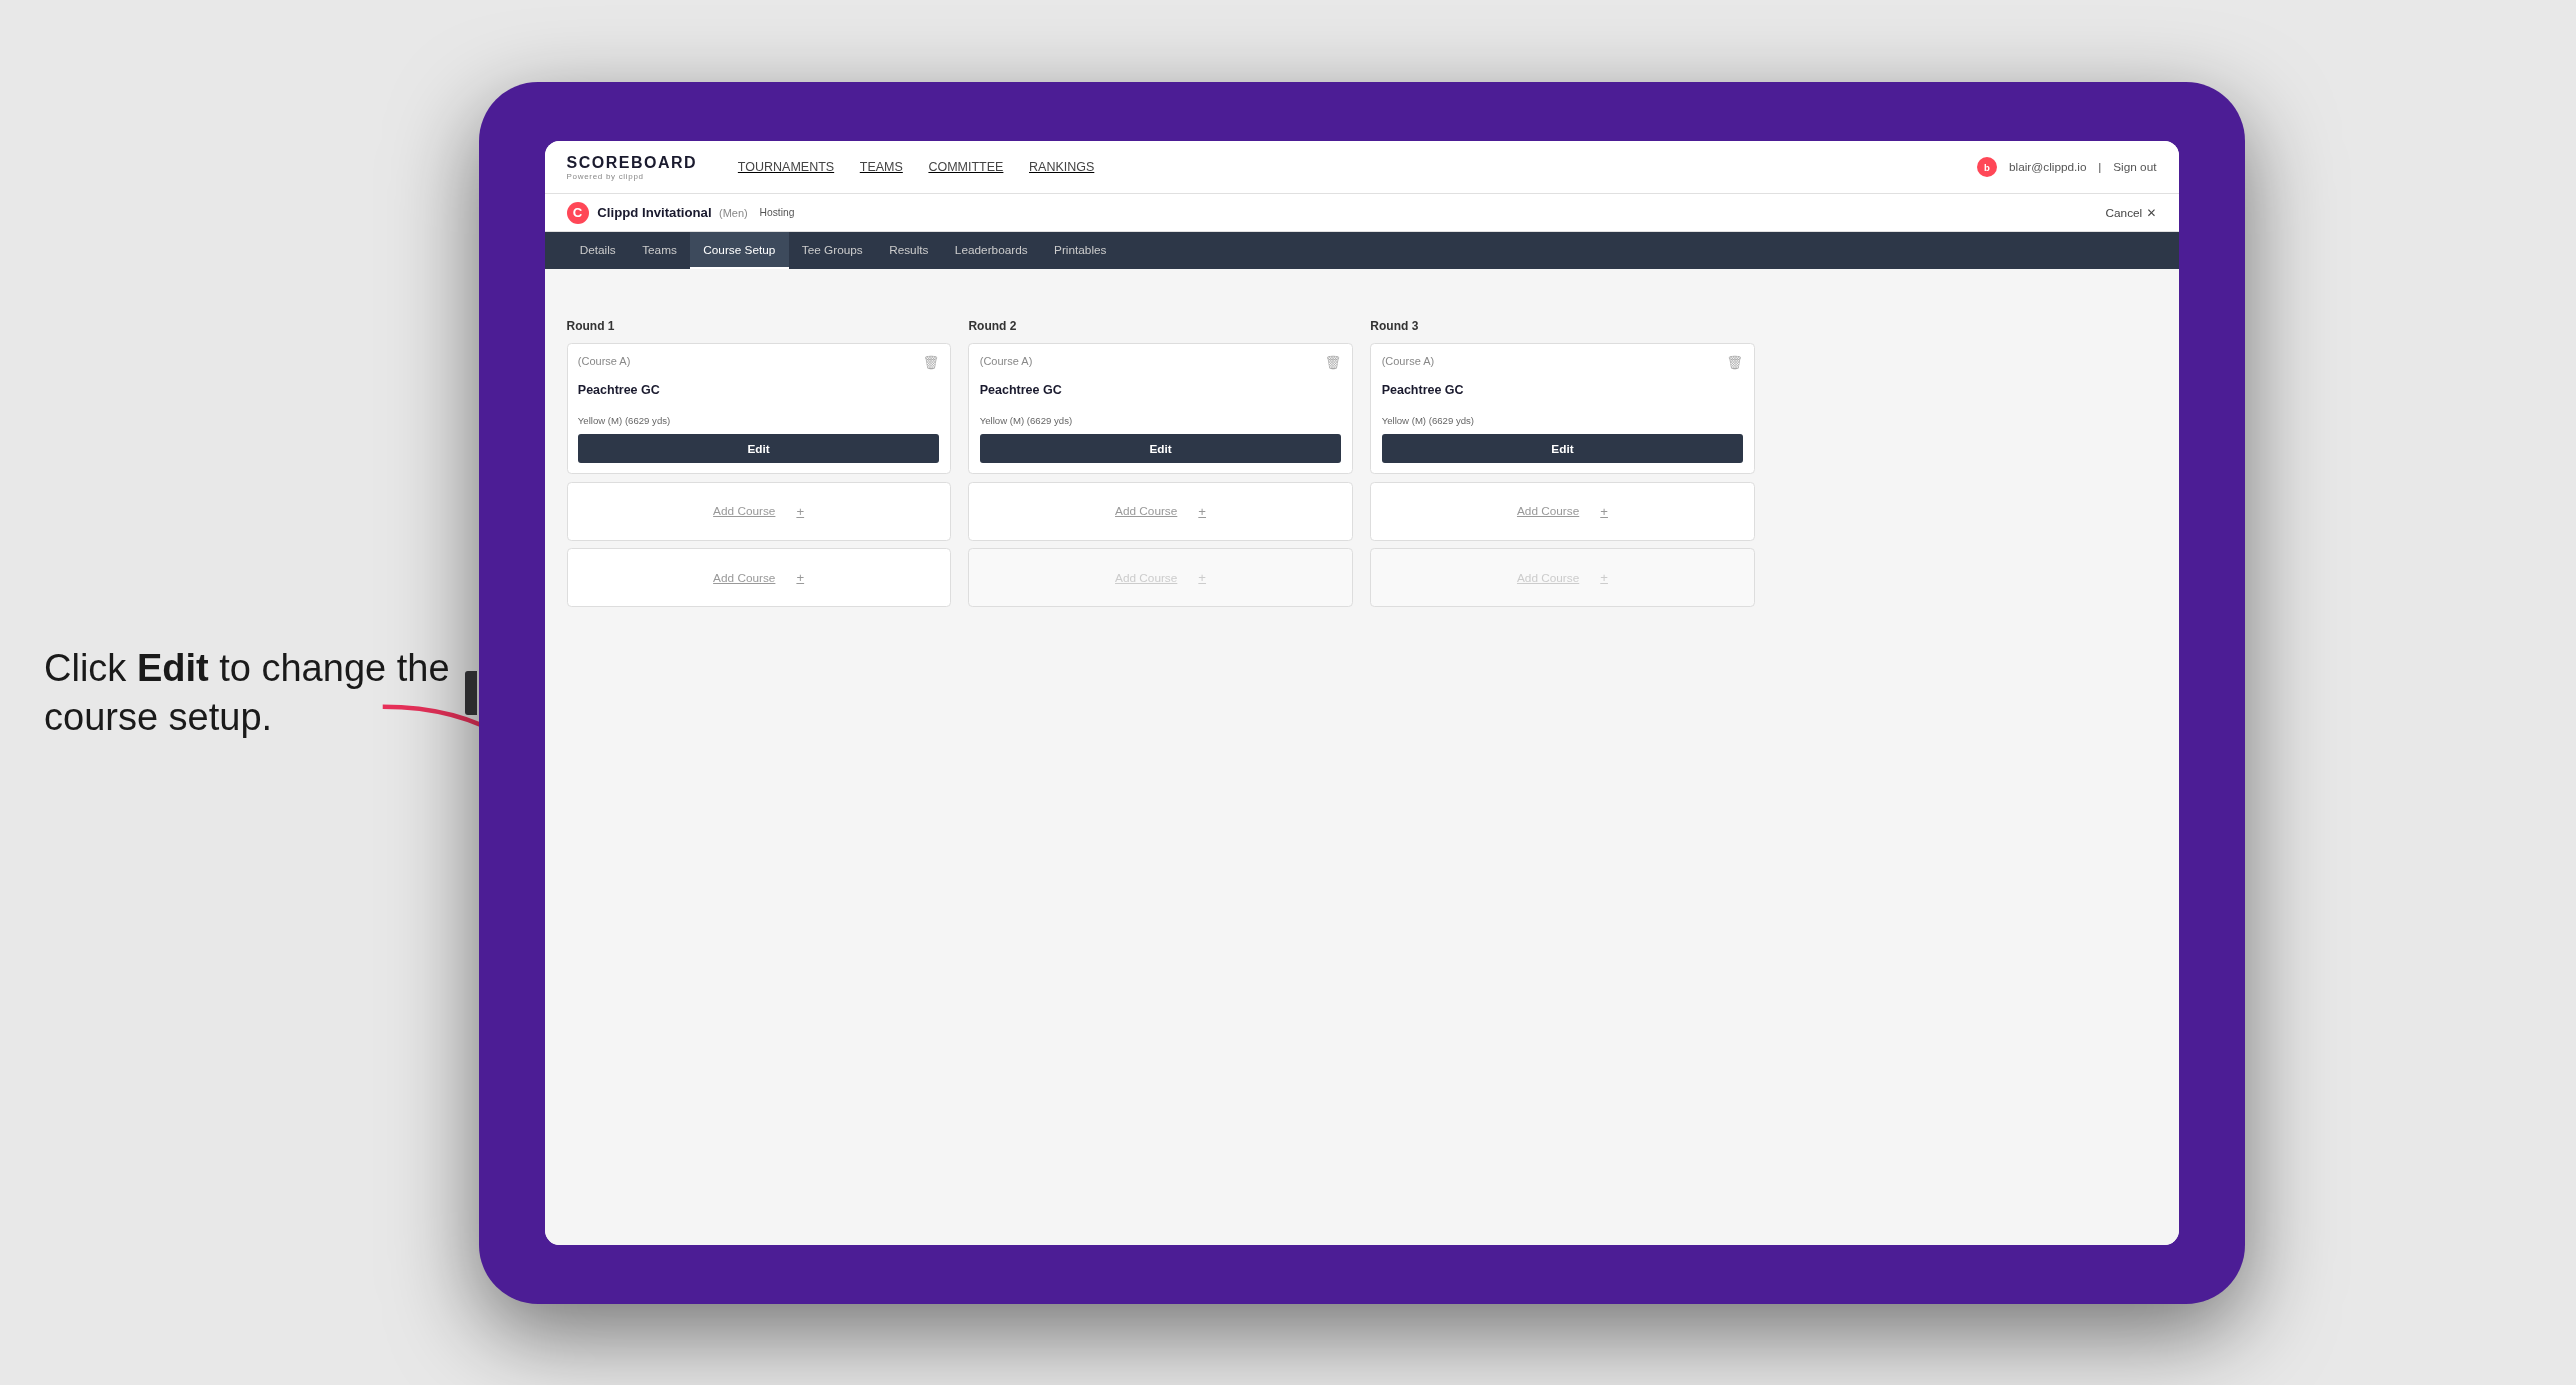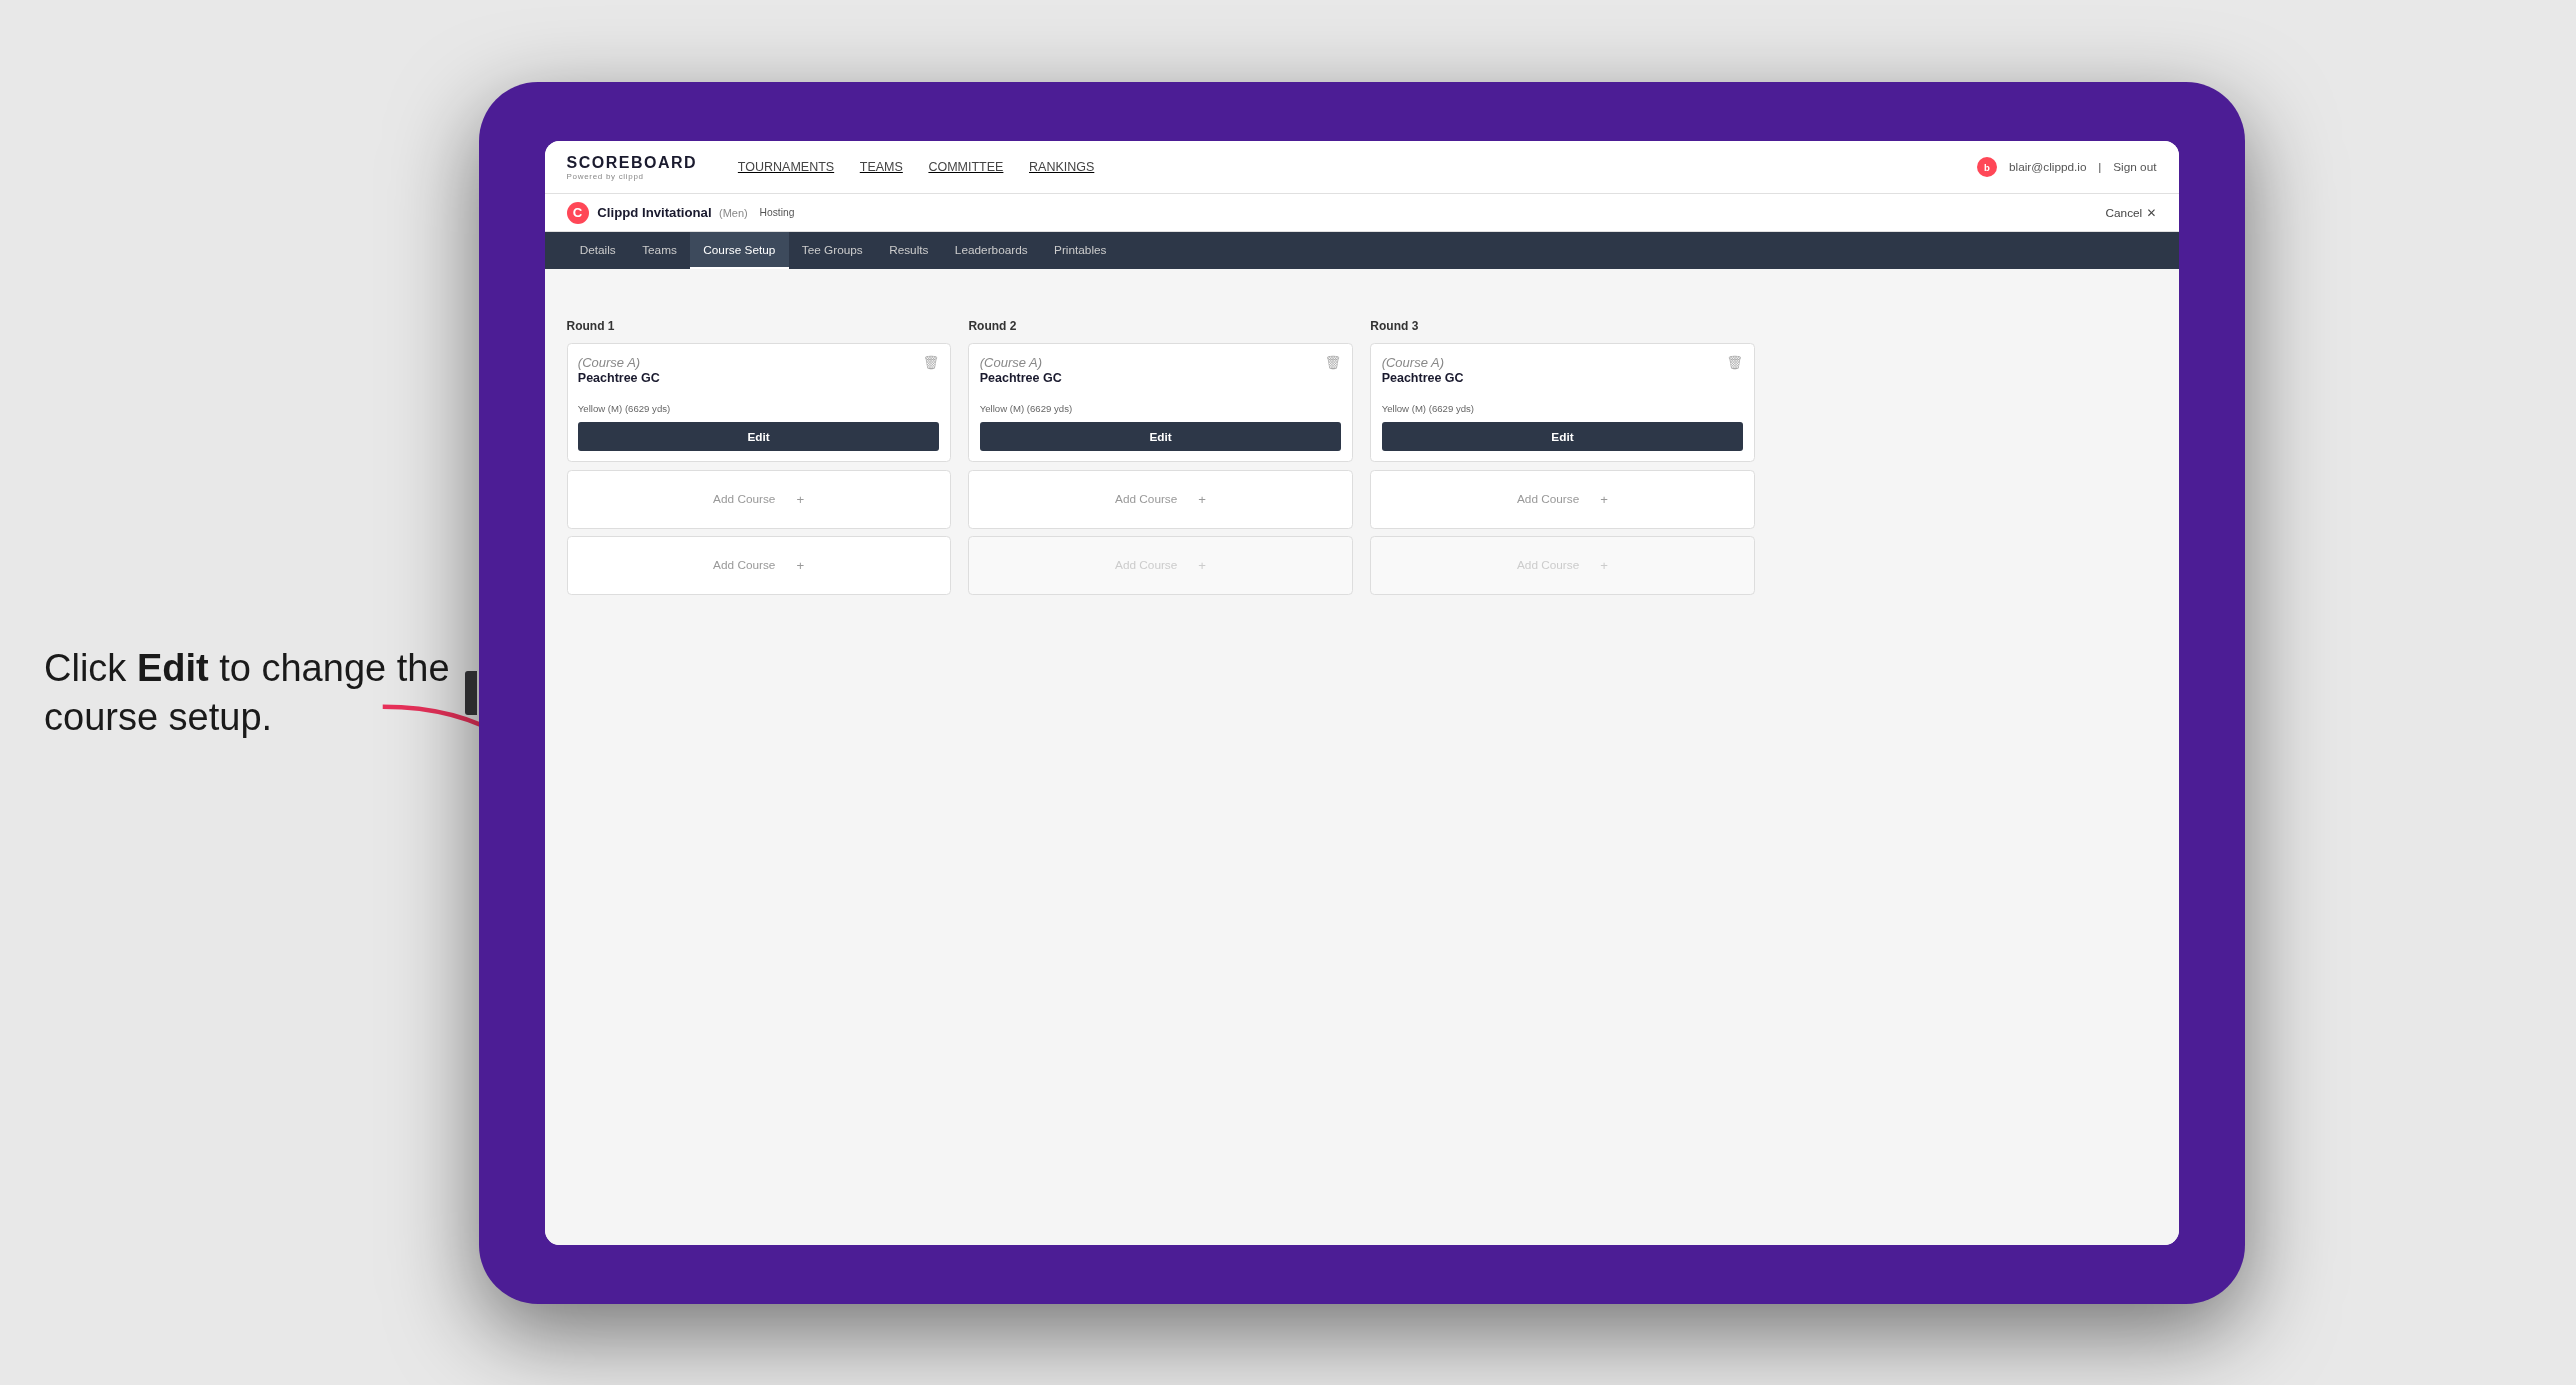--- a/index.html
+++ b/index.html
@@ -249,24 +249,23 @@
     .course-card {
       background: #ffffff;
       border: 0.7px solid #ddd;
       border-radius: 4.4px;
       padding: 10.3px 10.3px 0 10.3px;
       margin-bottom: 7.4px;
       position: relative;
     }
 
     .course-label {
-      font-size: 13px;
+      font-size: 11px;
       color: #888;
-      margin-bottom: 1px;
-      font-style: italic;
+      margin-bottom: 16px;
     }
     .course-name {
       font-size: 12.5px;
       font-weight: 700;
       color: #1a1a2e;
       margin-bottom: 18px;
     }
     .course-details {
       font-size: 9.6px;
       color: #666;
@@ -314,22 +313,23 @@
       cursor: pointer;
     }
     .add-course-card.disabled {
       background: #f9f9f9;
       cursor: default;
     }
     .add-course-text {
       font-size: 11.8px;
       color: #999;
       display: flex;
-      align-items: flex-start;
+      align-items: center;
       gap: 21px;
+      text-decoration: underline;
     }
     .add-course-card.disabled .add-course-text {
       color: #ccc;
     }
     .plus-icon {
       font-size: 13.2px;
     }
 
   </style>
 </head>

